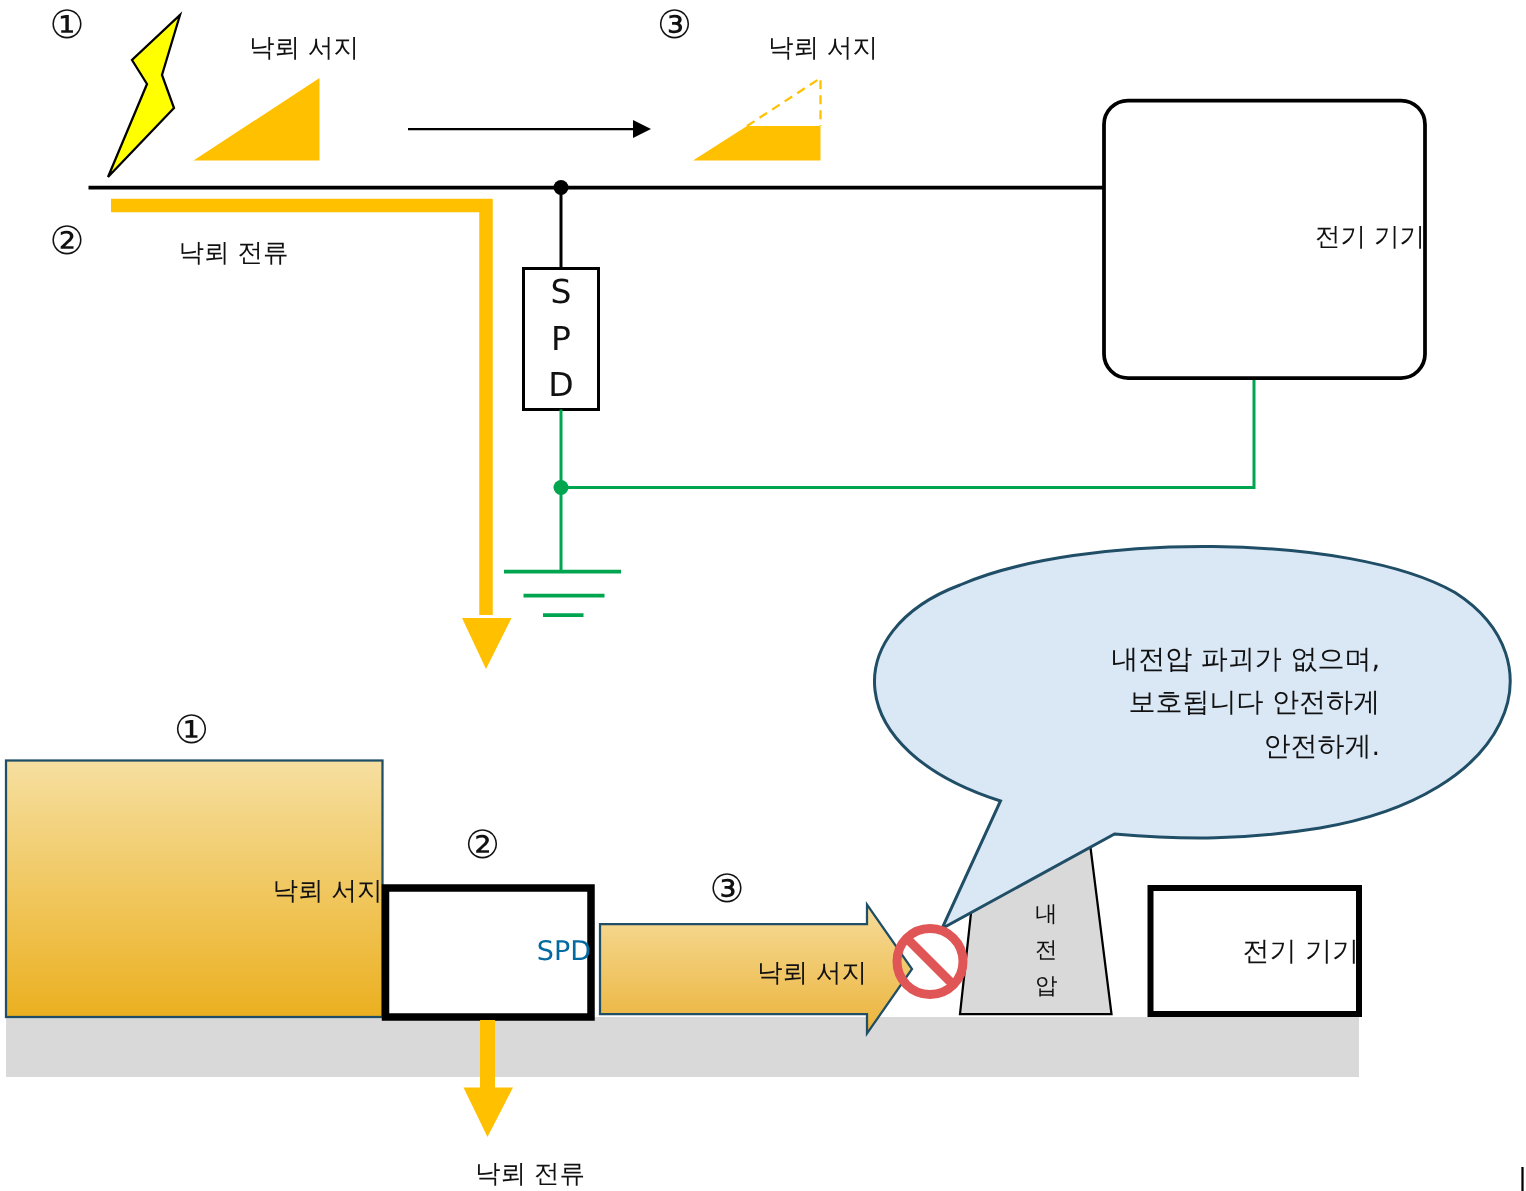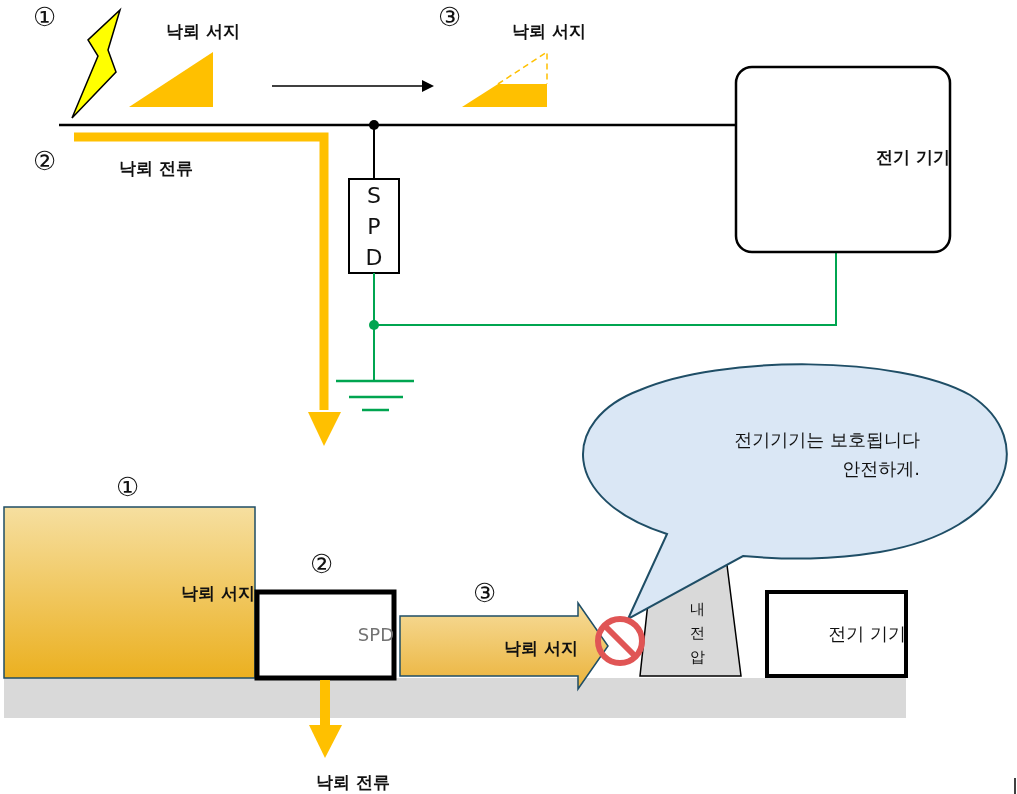--- a/index.html
+++ b/index.html
@@ -1,20 +1,20 @@
 <!DOCTYPE html>
 <html><head>
 <meta charset="utf-8">
 <style>
   html, body { margin:0; padding:0; background:#ffffff; }
   body { width:1017px; height:794px; position:relative; overflow:hidden;
          font-family: "DejaVu Sans", "Liberation Sans", sans-serif; }
   svg#diagram { position:absolute; left:0; top:0; }
   .lbl { position:absolute; color:#111; white-space:nowrap; }
-  .bold { font-weight:bold; }
+  .bold { font-weight:normal; }
   .num { font-size:26px; line-height:26px; }
   .t17 { font-size:17px; }
   .t18 { font-size:18px; }
   .center { text-align:right; }
 </style>
 </head>
 <body>
 
 <svg id="diagram" width="1017" height="794" viewBox="0 0 1017 794">
   <defs>
@@ -92,29 +92,30 @@
   <div>S</div>
   <div>P</div>
   <div>D</div>
 </div>
 
 <div class="lbl t17 bold center" style="left:736px;top:146px;width:214px;">전기 기기</div>
 
 <div class="lbl num" style="left:116px;top:474px;">①</div>
 <div class="lbl t17 bold center" style="left:4px;top:582px;width:251px;">낙뢰 서지</div>
 <div class="lbl num" style="left:310px;top:551px;">②</div>
-<div class="lbl t18 center" style="left:257px;top:624px;width:137px;color:#737373;">SPD</div>
+<div class="lbl t18 center" style="left:257px;top:624px;width:137px;color:#0369a1;">SPD</div>
 <div class="lbl num" style="left:473px;top:580px;">③</div>
 <div class="lbl t17 bold center" style="left:400px;top:637px;width:178px;">낙뢰 서지</div>
 <div class="lbl t17 bold center" style="left:260px;top:771px;width:130px;">낙뢰 전류</div>
 
 <div class="lbl center" style="left:675px;top:597px;width:30px;font-size:15px;line-height:24px;">
   <div>내</div>
   <div>전</div>
   <div>압</div>
 </div>
 
 <div class="lbl t18 center" style="left:767px;top:622px;width:139px;">전기 기기</div>
 
 <div class="lbl t18 center" style="left:640px;top:425px;width:280px;line-height:29px;">
-  <div>전기기기는 보호됩니다</div>
+  <div>내전압 파괴가 없으며,</div>
+  <div>보호됩니다 안전하게</div>
   <div>안전하게.</div>
 </div>
 
 </body></html>

